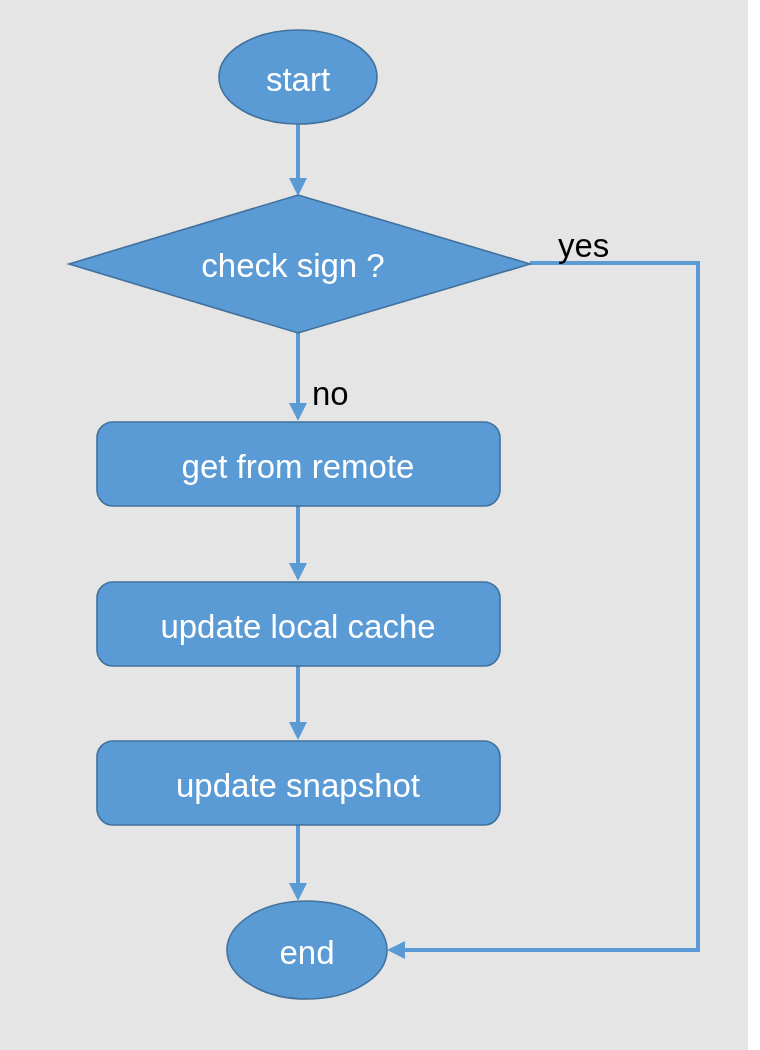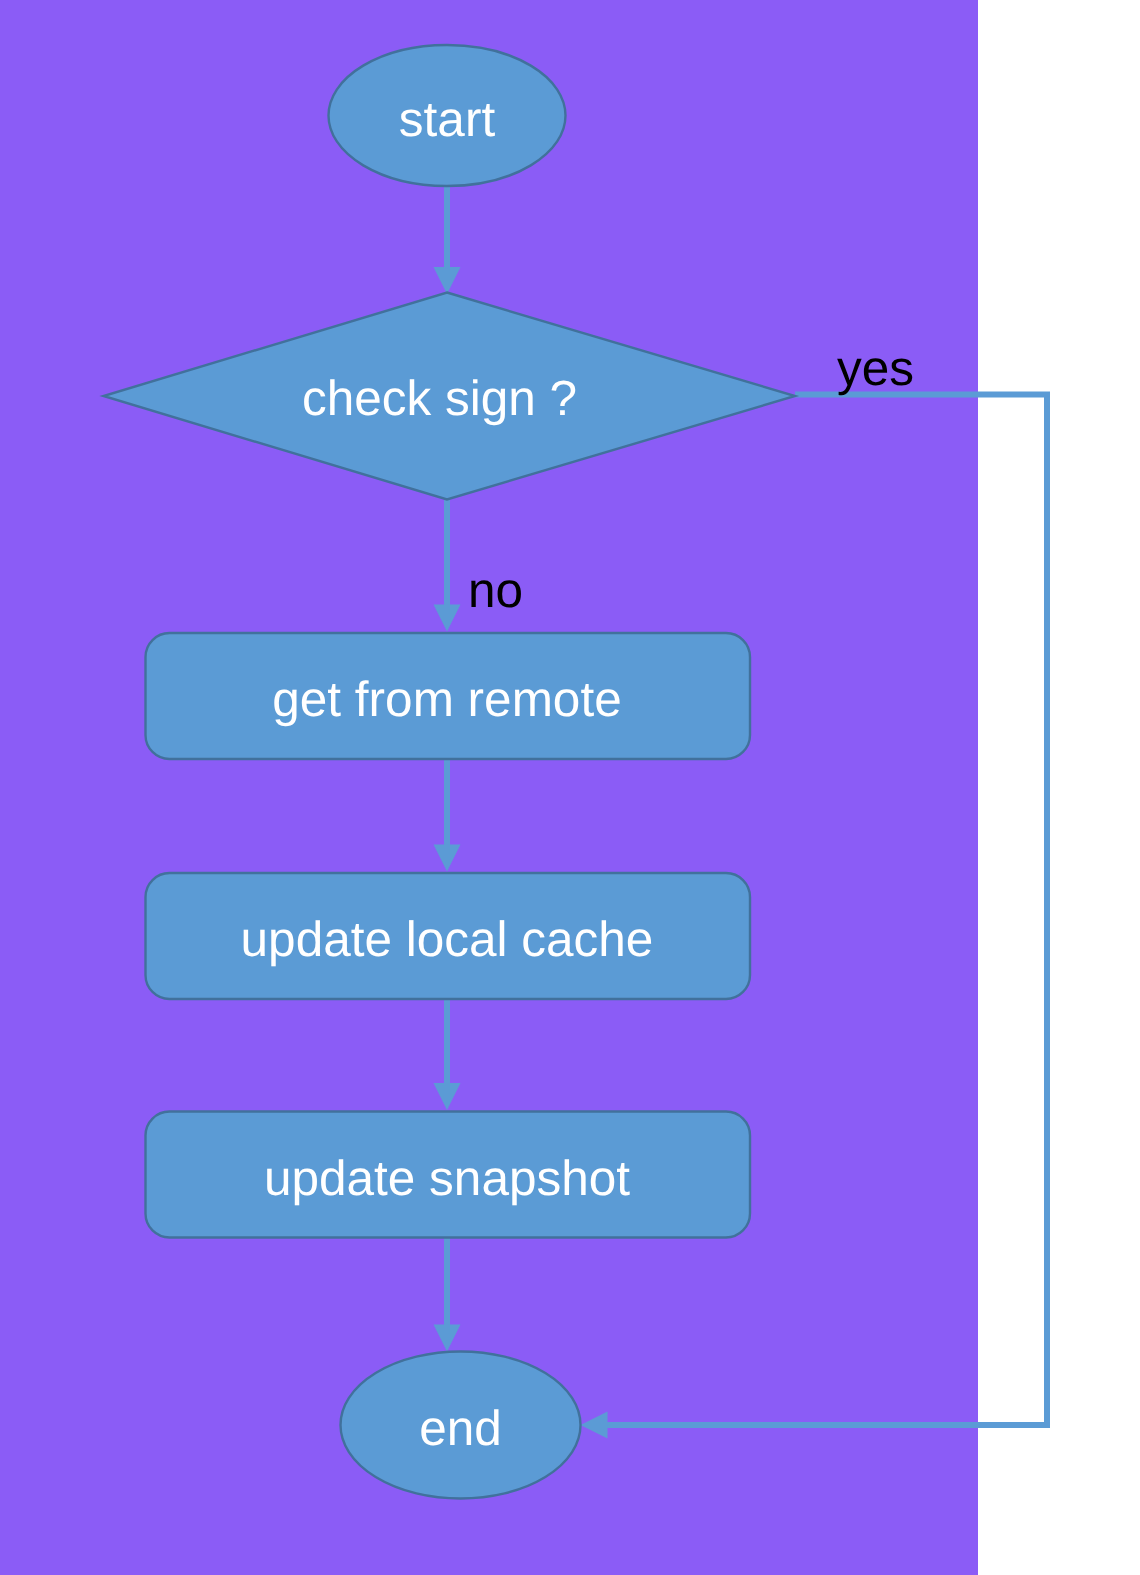--- a/index.html
+++ b/index.html
@@ -8,23 +8,23 @@
     background: #ffffff;
   }
   body {
     width: 760px;
     height: 1050px;
     font-family: "Liberation Sans", sans-serif;
     overflow: hidden;
   }
   #flowchart-root {
     position: relative;
-    width: 652px;
+    width: 748px;
     height: 1050px;
-    background: #8b5cf6;
+    background: #e5e5e5;
   }
   svg#flow-svg {
     display: block;
     width: 760px;
     height: 1050px;
   }
   .node-shape {
     stroke-width: 1.6;
   }
   .node-label {

